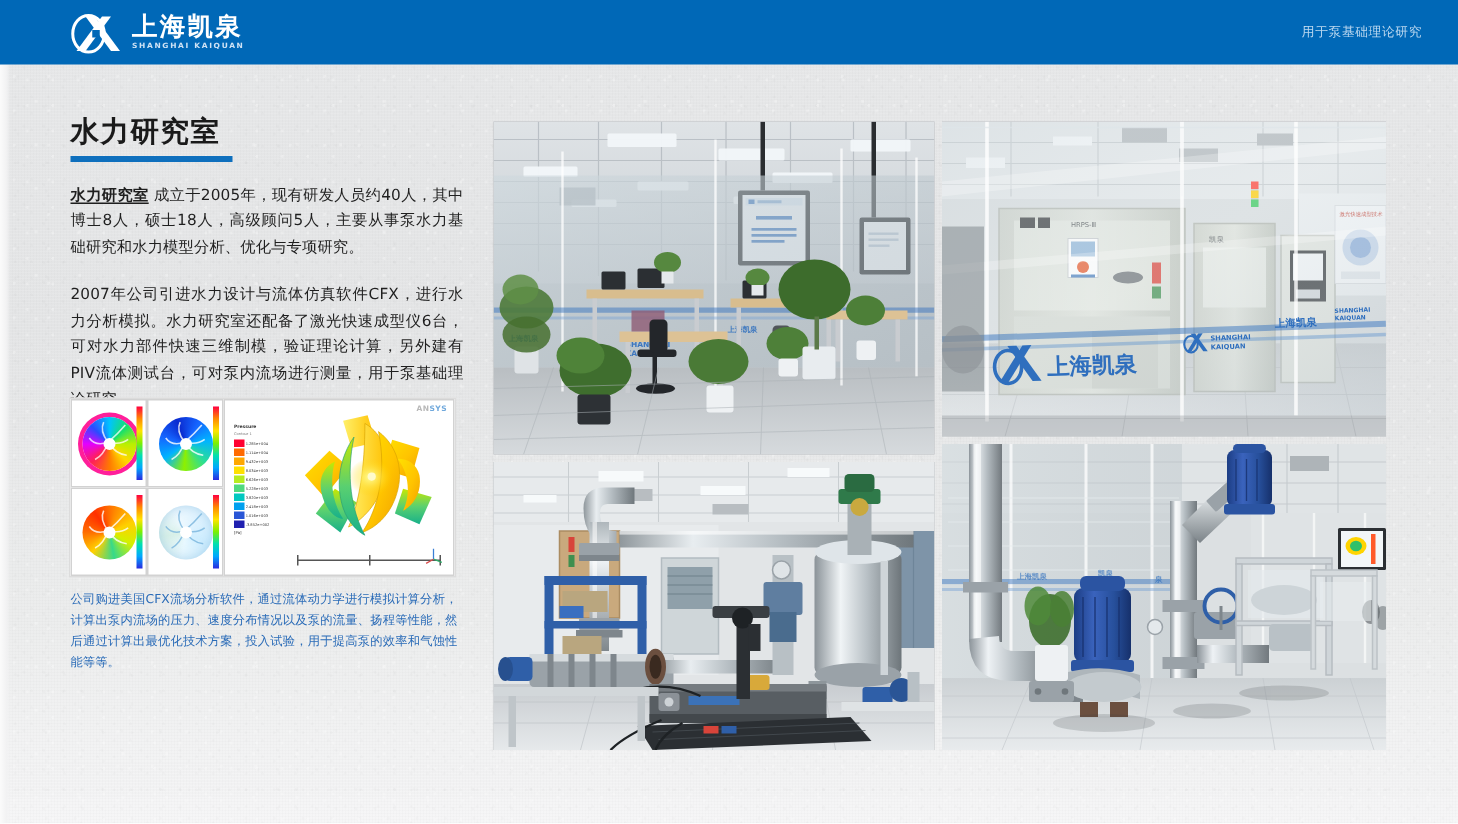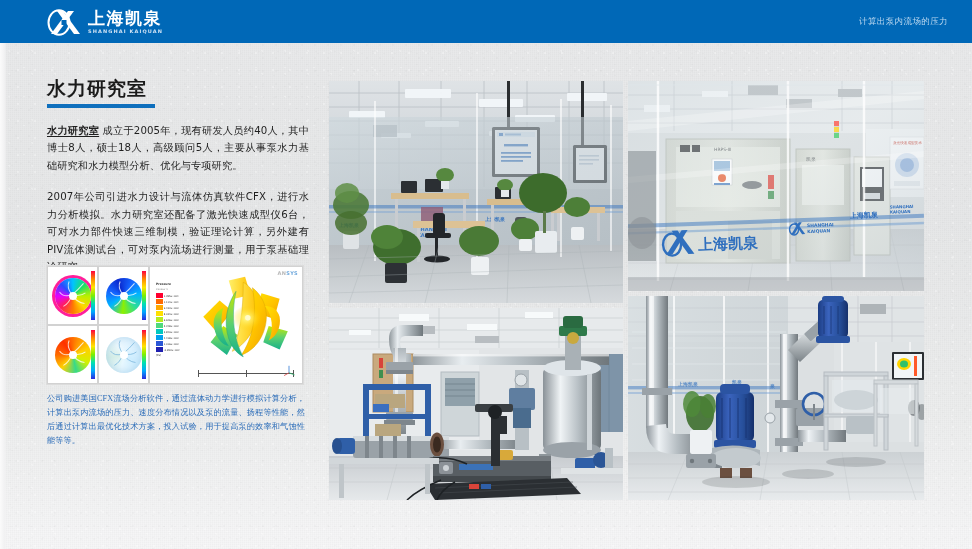--- a/index.html
+++ b/index.html
@@ -174,21 +174,20 @@
   .cfd-caption {
     position: absolute;
     left: 47px; top: 392px;
     width: 258px;
     font-size: 8.2px;
     line-height: 14px;
     color: #2b6cb8;
     text-align: justify;
     z-index: 4;
     letter-spacing: .05px;
-    font-family: Liberation Serif, serif;
   }
   
   .photos { position: absolute; left: 329px; top: 81px; z-index: 4; }
   .ph { position: absolute; overflow: hidden; background:#b9bcc0; }
   .ph-tl { left: 0;   top: 0;   width: 294px; height: 222px; }
   .ph-tr { left: 299px; top: 0; width: 296px; height: 210px; }
   .ph-bl { left: 0;   top: 227px; width: 294px; height: 192px; }
   .ph-br { left: 299px; top: 215px; width: 296px; height: 204px; }
   .ph canvas, .ph svg { display:block; width:100%; height:100%; }
 </style>
@@ -205,21 +204,21 @@
         <ellipse cx="12" cy="13.5" rx="10.5" ry="12.2" fill="none" stroke="#ffffff" stroke-width="2"></ellipse>
         <path d="M4 25 L21 2 L27 2 L10 25 Z" fill="#ffffff"></path>
         <path d="M10 2 L16 2 L33 25 L27 25 Z" fill="#ffffff"></path>
         <rect x="14.5" y="11" width="5" height="5" fill="#0068b7"></rect>
       </svg>
       <div class="logo-text-block">
         <div class="logo-cn">上海凯泉</div>
         <div class="logo-en">SHANGHAI KAIQUAN</div>
       </div>
     </div>
-    <div class="header-slogan">计算出泵内流场的压力</div>
+    <div class="header-slogan">用于泵基础理论研究</div>
   </div>
 
   <div class="left-col">
     <h1 class="page-title">水力研究室</h1>
     <div class="title-rule"></div>
 
     <p class="para"><span class="lead">水力研究室</span><span>  成立于2005年，现有研发人员约40人，其中博士8人，硕士18人，高级顾问5人，主要从事泵水力基础研究和水力模型分析、优化与专项研究。</span></p>
 
     <p class="para">2007年公司引进水力设计与流体仿真软件CFX，进行水力分析模拟。水力研究室还配备了激光快速成型仪6台，可对水力部件快速三维制模，验证理论计算，另外建有PIV流体测试台，可对泵内流场进行测量，用于泵基础理论研究。</p>
   </div>

